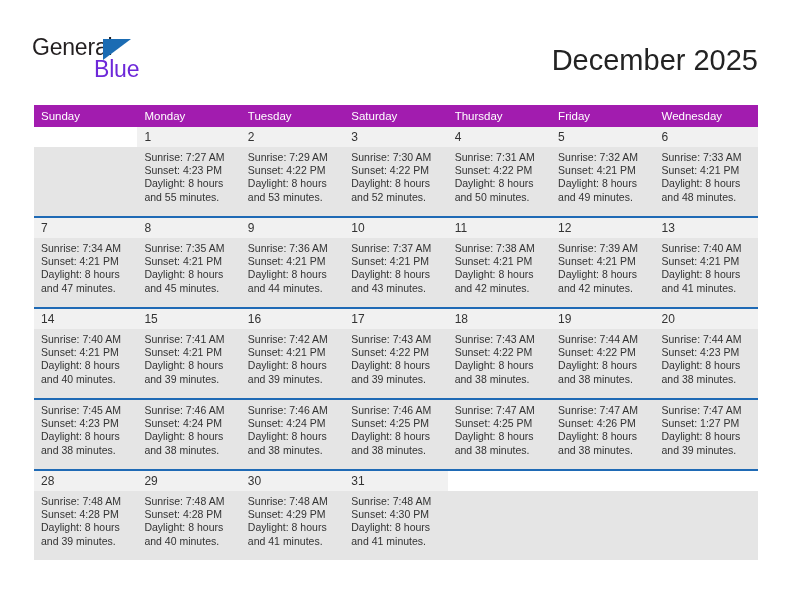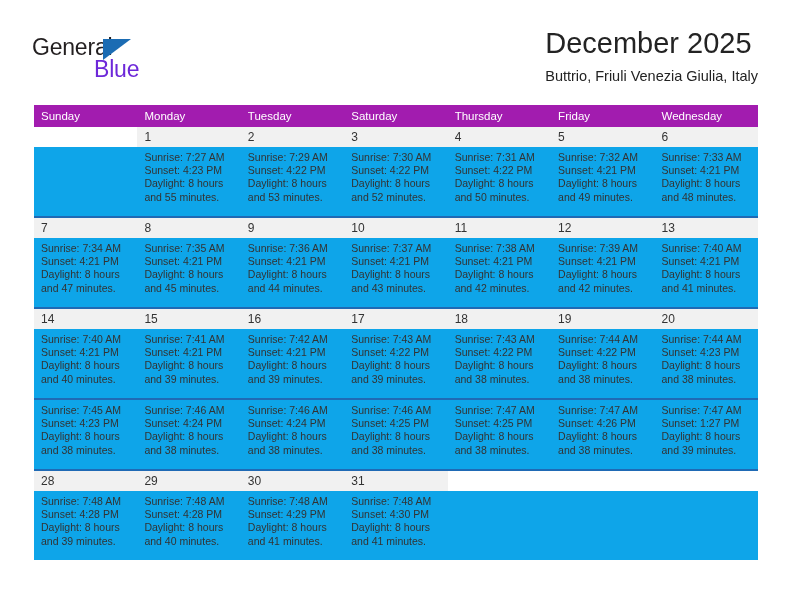--- a/index.html
+++ b/index.html
@@ -62,21 +62,22 @@
     top: 22px;
     font-size: 23px;
     letter-spacing: -0.2px;
     color: #6d28d9;
     font-family: "Liberation Sans", sans-serif;
   }
 
   .title-block {
     position: absolute;
     right: 34px;
-    top: 26px;
+    top: 43px;
+    text-align: right;
   }
   .cal-title {
     font-size: 29px;
     color: #232323;
     line-height: 34px;
     white-space: nowrap;
   }
   .cal-subtitle {
     font-size: 14.5px;
     color: #232323;
@@ -121,21 +122,21 @@
     padding: 3px 0 3px 7px;
     height: 14px;
     vertical-align: top;
     line-height: 14px;
   }
   .daynum-row td.empty {
     background: #ffffff;
   }
 
   .detail-row td {
-    background: #0ea5e9;
+    background: #e5e5e5;
     font-size: 10.5px;
     color: #333333;
     padding: 4px 6px 9px 7px;
     vertical-align: top;
     line-height: 13.2px;
     height: 56px;
   }
 
   .detail-line {
     display: block;
@@ -150,21 +151,20 @@
   <div class="header">
 
     <div class="logo">
       <span class="logo-general">General</span>
       <span class="logo-triangle"></span>
       <span class="logo-blue">Blue</span>
     </div>
 
     <div class="title-block">
       <div class="cal-title">December 2025</div>
-      <div class="cal-subtitle">Buttrio, Friuli Venezia Giulia, Italy</div>
     </div>
 
   </div>
 
   <table class="calendar">
     <colgroup>
       <col style="width:14.2857%">
         <col style="width:14.2857%">
         <col style="width:14.2857%">
       <col style="width:14.2857%">

